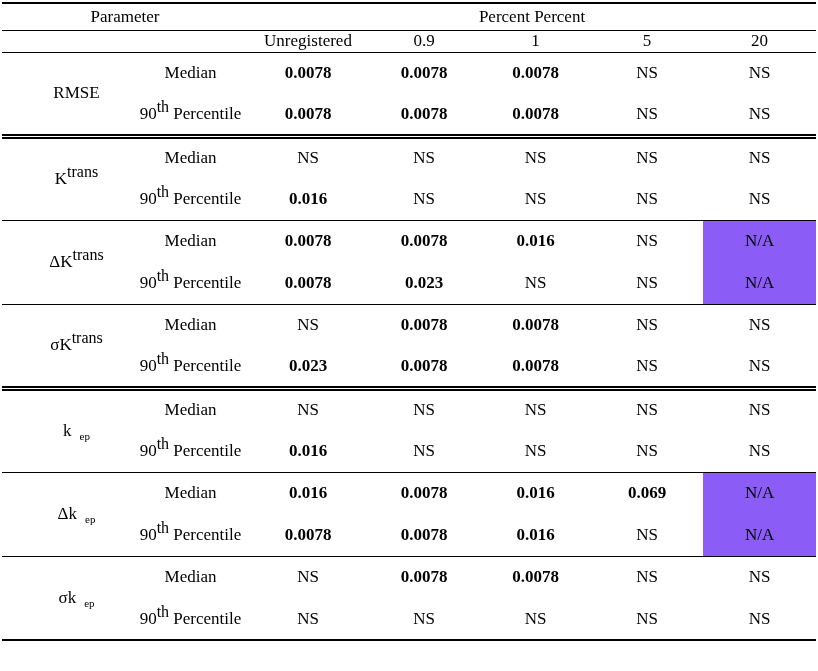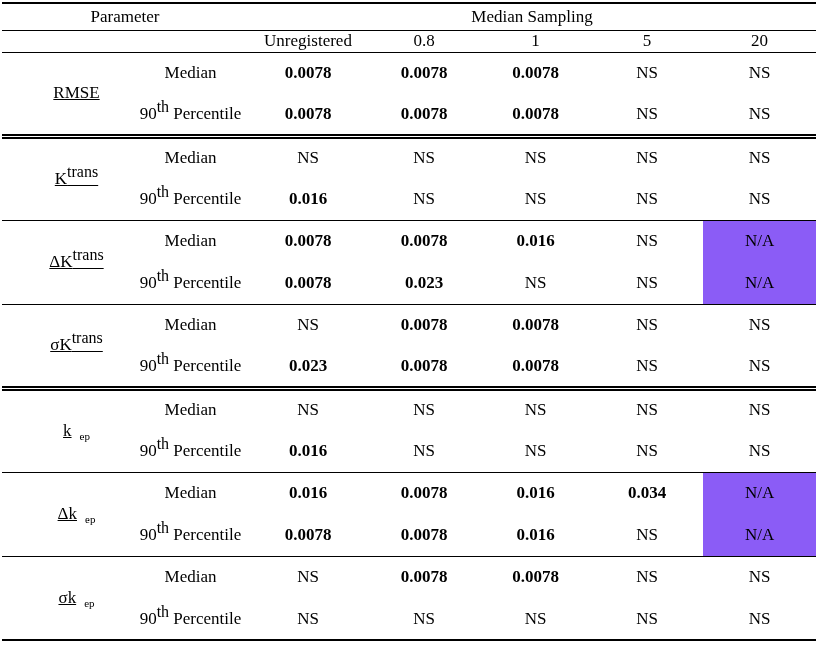--- a/index.html
+++ b/index.html
@@ -24,21 +24,21 @@
     text-align: center;
     vertical-align: middle;
     font-size: 17px;
     padding: 0;
     overflow: hidden;
     white-space: nowrap;
   }
   tr.hdr1 td { height: 27px; border-bottom: 1.5px solid #000; }
   tr.hdr2 td { height: 22px; border-bottom: 1.5px solid #000; }
   tbody td { height: 42px; }
-  td.param-cell { padding-left: 18px; text-decoration: underline; }
+  td.param-cell { padding-left: 18px; }
   sup { font-size: 16px; vertical-align: super; line-height: 0; }
   sub { font-size: 11px; vertical-align: sub; line-height: 0; padding-left: 8px; }
   .bold { font-weight: bold; }
   .na { background: #8b5cf6; }
   .end-single td { border-bottom: 1.5px solid #000; }
   .end-double td { border-bottom: 5px double #000; }
   .end-last td   { border-bottom: 2px solid #000; }
   td.pdiv-single { border-bottom: 1.5px solid #000; text-align: center; }
   td.pdiv-double { border-bottom: 5px double #000; }
   td.pdiv-last   { border-bottom: 2px solid #000; }
@@ -53,26 +53,26 @@
       <col style="width:115px">
       <col style="width:120px">
       <col style="width:112px">
       <col style="width:111px">
       <col style="width:112px">
       <col style="width:113px">
     </colgroup>
     <thead>
       <tr class="hdr1">
         <td colspan="2">Parameter</td>
-        <td colspan="5">Median Sampling</td>
+        <td colspan="5">Percent Percent</td>
       </tr>
       <tr class="hdr2">
         <td colspan="2"></td>
         <td>Unregistered</td>
-        <td>0.8</td>
+        <td>0.9</td>
         <td>1</td>
         <td>5</td>
         <td>20</td>
       </tr>
     </thead>
     <tbody>
         <tr>
           <td rowspan="2" class="param-cell pdiv-double">RMSE</td>
           <td>Median</td>
           <td class="bold">0.0078</td>
@@ -156,21 +156,21 @@
           <td>NS</td>
           <td>NS</td>
           <td>NS</td>
         </tr>
         <tr>
           <td rowspan="2" class="param-cell pdiv-single">Δk<sub>ep</sub></td>
           <td>Median</td>
           <td class="bold">0.016</td>
           <td class="bold">0.0078</td>
           <td class="bold">0.016</td>
-          <td class="bold">0.034</td>
+          <td class="bold">0.069</td>
           <td class="na">N/A</td>
         </tr>
         <tr class="end-single">
           <td>90<sup>th</sup> Percentile</td>
           <td class="bold">0.0078</td>
           <td class="bold">0.0078</td>
           <td class="bold">0.016</td>
           <td>NS</td>
           <td class="na">N/A</td>
         </tr>

